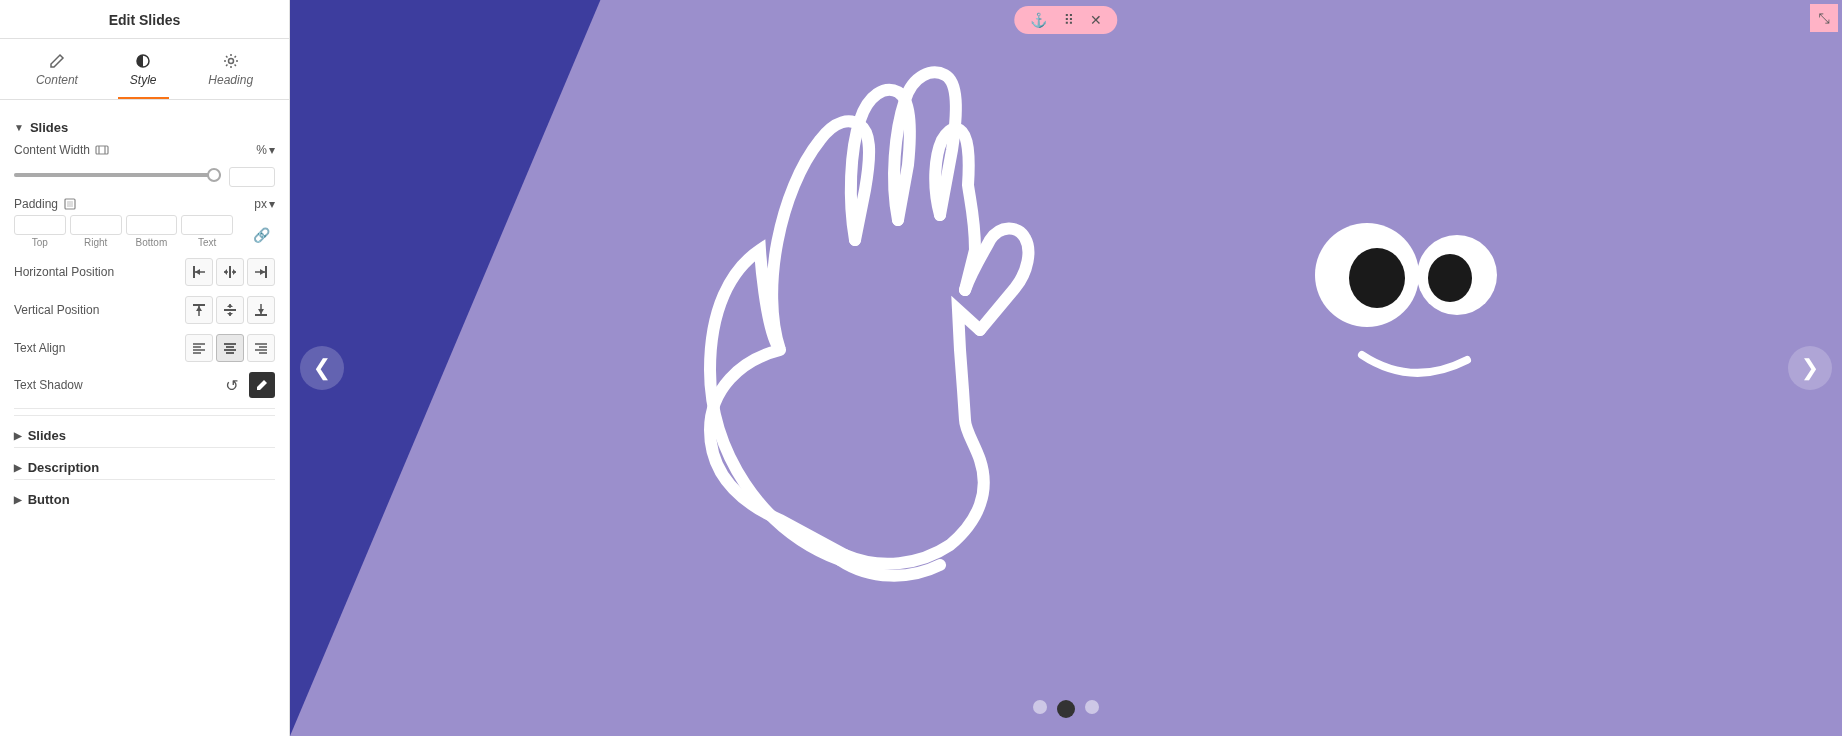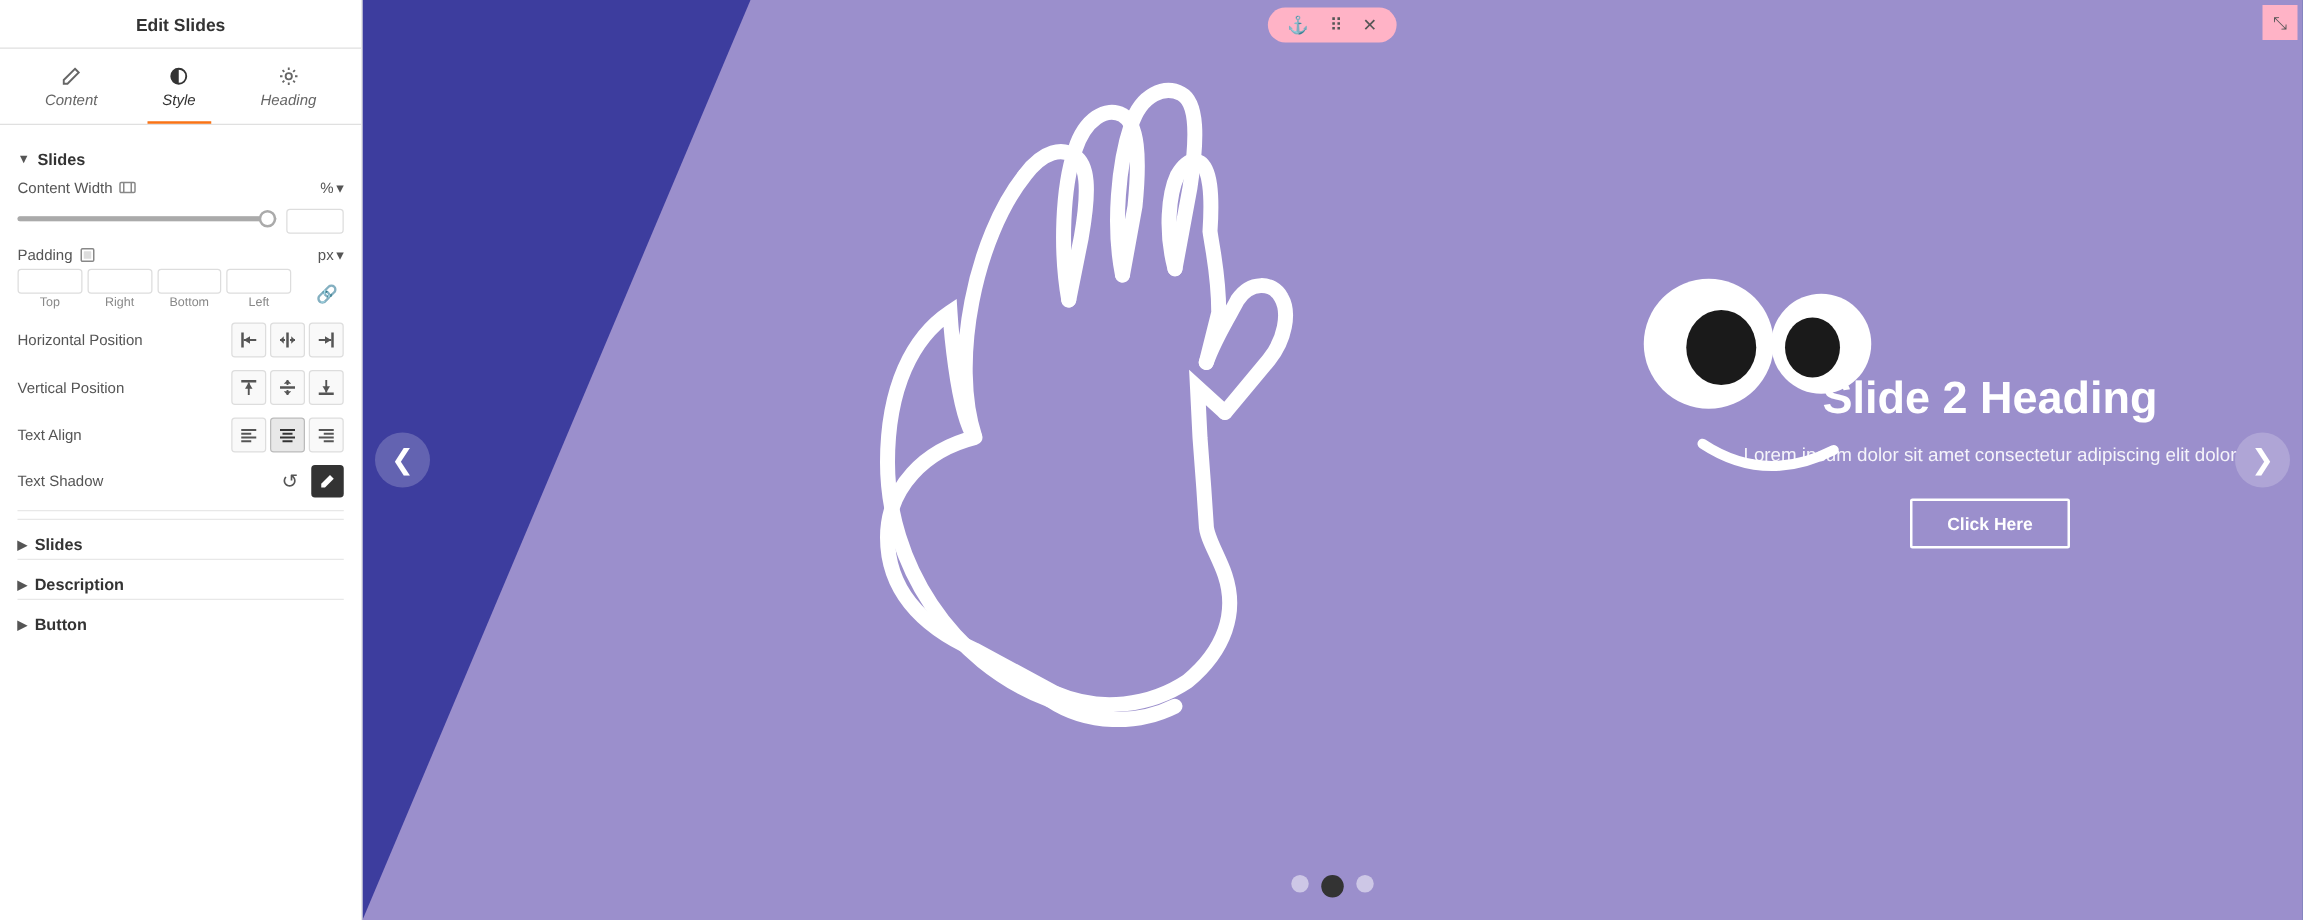--- a/index.html
+++ b/index.html
@@ -168,21 +168,21 @@
         <div class="padding-inputs">
           <input type="text" style="border: 1px solid rgb(221, 221, 221); border-radius: 3px; font-size: 11px; padding: 3px; text-align: center; width: 100%;">
           <input type="text" style="border: 1px solid rgb(221, 221, 221); border-radius: 3px; font-size: 11px; padding: 3px; text-align: center; width: 100%;">
           <input type="text" style="border: 1px solid rgb(221, 221, 221); border-radius: 3px; font-size: 11px; padding: 3px; text-align: center; width: 100%;">
           <input type="text" style="border: 1px solid rgb(221, 221, 221); border-radius: 3px; font-size: 11px; padding: 3px; text-align: center; width: 100%;">
         </div>
         <div class="padding-labels">
           <span>Top</span>
           <span>Right</span>
           <span>Bottom</span>
-          <span>Left</span>
+          <span>Text</span>
         </div>
       </div>
       <button class="icon-btn link-icon" style="font-size:14px;">🔗</button>
     </div>
 
     <div class="field-row">
       <div class="field-label">
         <span>Horizontal Position</span>
       </div>
       <div class="btn-group">
@@ -353,25 +353,20 @@
 
         <ellipse cx="75" cy="68" rx="28" ry="30" fill="#1a1a1a"></ellipse>
 
         <ellipse cx="155" cy="65" rx="40" ry="40" fill="white"></ellipse>
 
         <ellipse cx="148" cy="68" rx="22" ry="24" fill="#1a1a1a"></ellipse>
 
         <path d="M 60 145 Q 110 178 165 150" stroke="white" stroke-width="8" stroke-linecap="round" fill="none"></path>
       </svg>
 
-      <div class="slide-content" style="left:auto;right:0;width:500px;top:50%;transform:translateY(-50%);">
-        <h2 class="slide-heading">Slide 2 Heading</h2>
-        <p class="slide-desc">Lorem ipsum dolor sit amet consectetur adipiscing elit dolor</p>
-        <button class="slide-btn">Click Here</button>
-      </div>
 
       <button class="nav-arrow left">❮</button>
       <button class="nav-arrow right">❯</button>
 
       <div class="dots">
         <div class="dot"></div>
         <div class="dot active"></div>
         <div class="dot"></div>
       </div>
 

